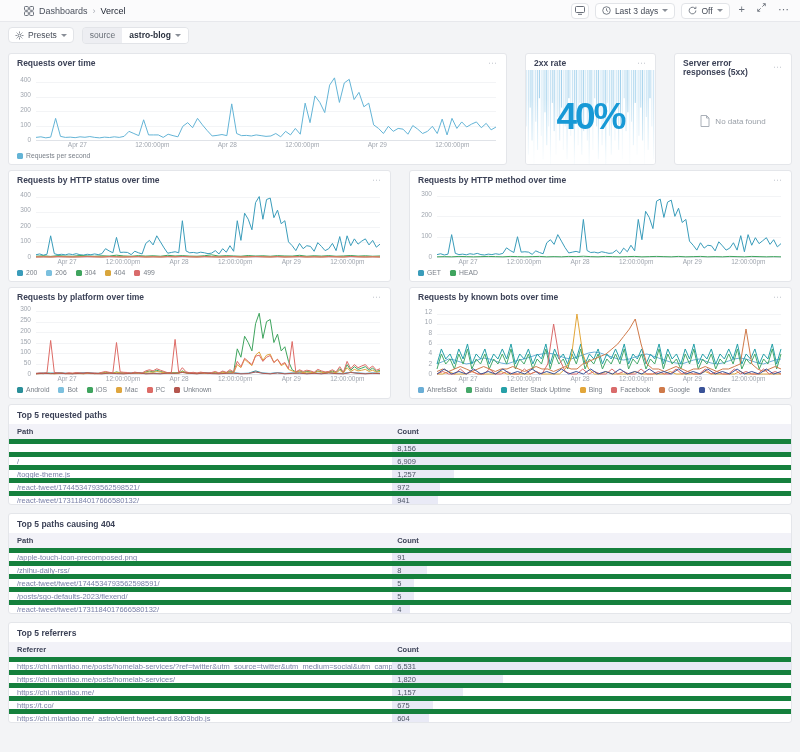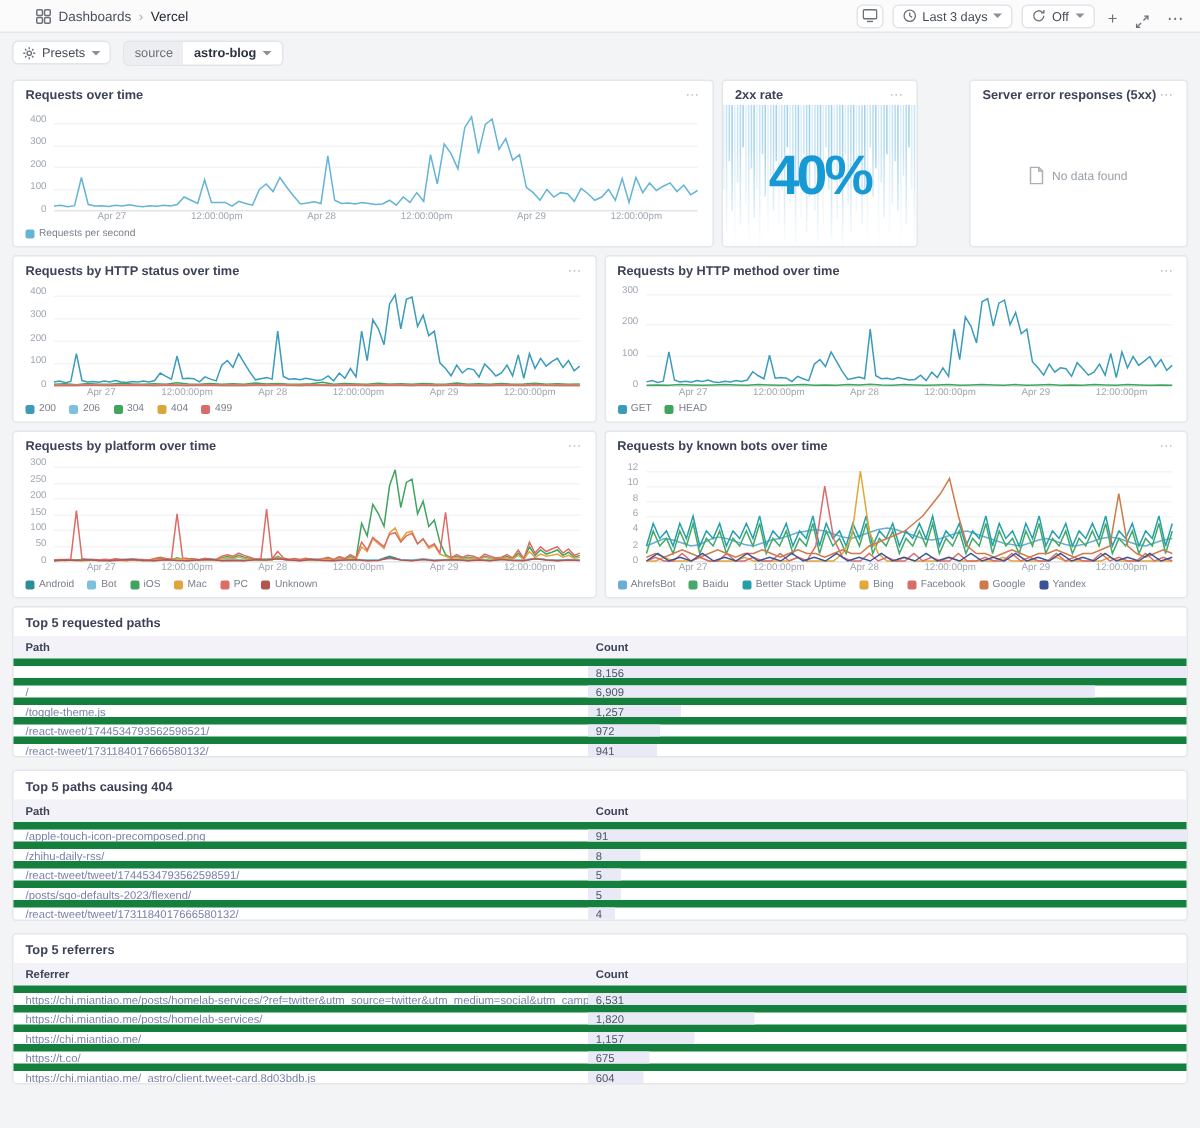--- a/index.html
+++ b/index.html
@@ -9,43 +9,43 @@
     font-family:"Liberation Sans", sans-serif;
     font-size:10px; color:#3c4257; overflow:hidden;
   }
   
   .topbar{height:22px;background:#fbfbfc;border-bottom:1px solid #e7e8ec;
     display:flex;align-items:center;justify-content:space-between;padding:0 8px;}
   .tb-left{display:flex;align-items:center;gap:5px;font-size:9px;color:#4a505c;margin-left:16px;}
   .tb-left a{color:#4a505c;text-decoration:none;cursor:pointer;}
   .crumb-sep{color:#a9adb5;}
   .crumb-current{color:#1d2330;font-weight:normal;}
-  .tb-right{display:flex;align-items:flex-end;gap:6px;margin-left:37px;}
+  .tb-right{display:flex;align-items:flex-start;gap:6px;margin-left:37px;}
   .tb-btn{display:flex;align-items:center;gap:4px;border:1px solid #e2e4e8;background:#fff;
     border-radius:4px;padding:2px 6px;font-size:8.5px;color:#454b57;cursor:pointer;height:16px;}
   .tb-icon-btn{border:1px solid #e2e4e8;background:#fff;border-radius:4px;width:18px;height:16px;
     display:flex;align-items:center;justify-content:center;color:#6a707a;cursor:pointer;font-size:10px;}
   .tb-plain{color:#6a707a;font-size:11px;cursor:pointer;padding:0 3px;}
   .caret{width:0;height:0;border-left:3px solid transparent;border-right:3px solid transparent;
     border-top:3.5px solid #8a8f98;display:inline-block;}
   svg.ic{display:block;}
   
   .toolbar{height:26px;display:flex;align-items:center;gap:8px;padding:0 8px;}
   .chip{display:flex;border:1px solid #e2e4e8;border-radius:4px;overflow:hidden;font-size:8.5px;height:17px;}
   .chip-key{background:#edeef2;padding:2px 7px;color:#6a7078;display:flex;align-items:center;}
   .chip-val{background:#fff;padding:2px 7px;display:flex;align-items:center;gap:4px;color:#2c3340;font-weight:bold;cursor:pointer;}
   
   .content{padding:5px 8px 0;}
-  .row{display:flex;gap:5px;margin-bottom:5px;}
+  .row{display:flex;gap:18px;margin-bottom:5px;}
   .panel{background:#fff;border:1px solid #e4e6ea;border-radius:3px;display:flex;flex-direction:column;overflow:hidden;}
   .row .panel{height:112px;}
   .flex1{flex:1;}
   .half{flex:1;min-width:0;justify-content:flex-end;}
   .w-rate{width:131px;flex:none;}
-  .w-err{width:146px;flex:none;margin-left:29px;}
+  .w-err{width:118px;flex:none;}
   .panel-head{display:flex;justify-content:space-between;align-items:center;padding:5px 8px 2px;
     font-size:8.5px;font-weight:bold;color:#3c4257;line-height:1;}
   .more{color:#c0c4cc;letter-spacing:1px;cursor:pointer;font-weight:normal;font-size:9px;line-height:1;}
   
   .chart-area{flex:1;position:relative;margin:3px 8px 0 6px;}
   .yaxis{position:absolute;left:0;top:0;bottom:11px;width:19px;}
   .ylabel{position:absolute;right:3px;font-size:6.5px;color:#a0a6af;line-height:1;}
   .plot{position:absolute;left:21px;right:2px;top:2px;bottom:11px;}
   .gridline{position:absolute;left:0;right:0;border-top:1px solid #f3f4f6;height:0;}
   .gridline.zero{border-top:1px solid #e0e3e8;}

